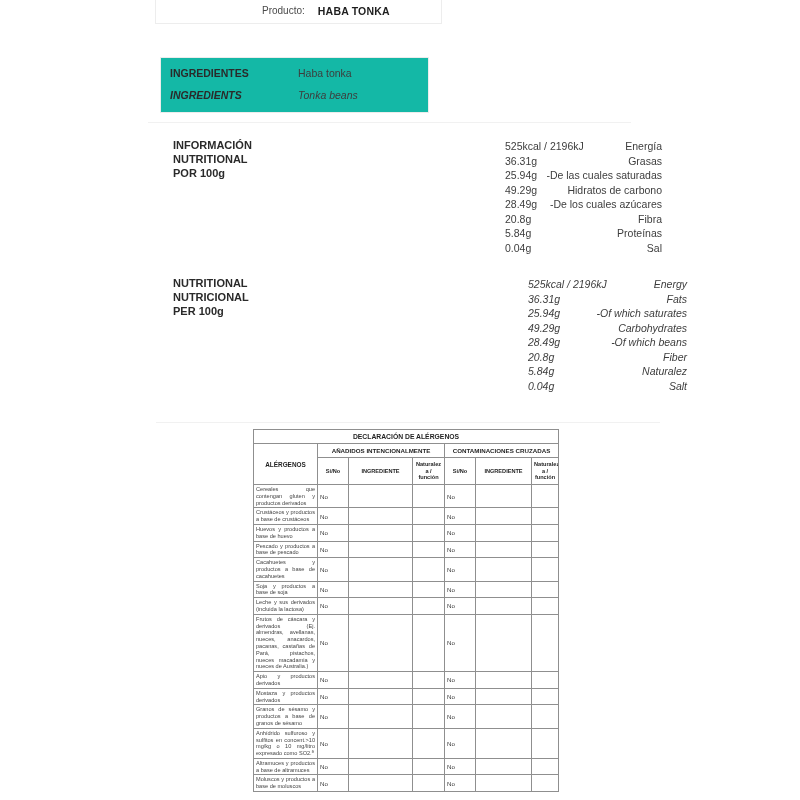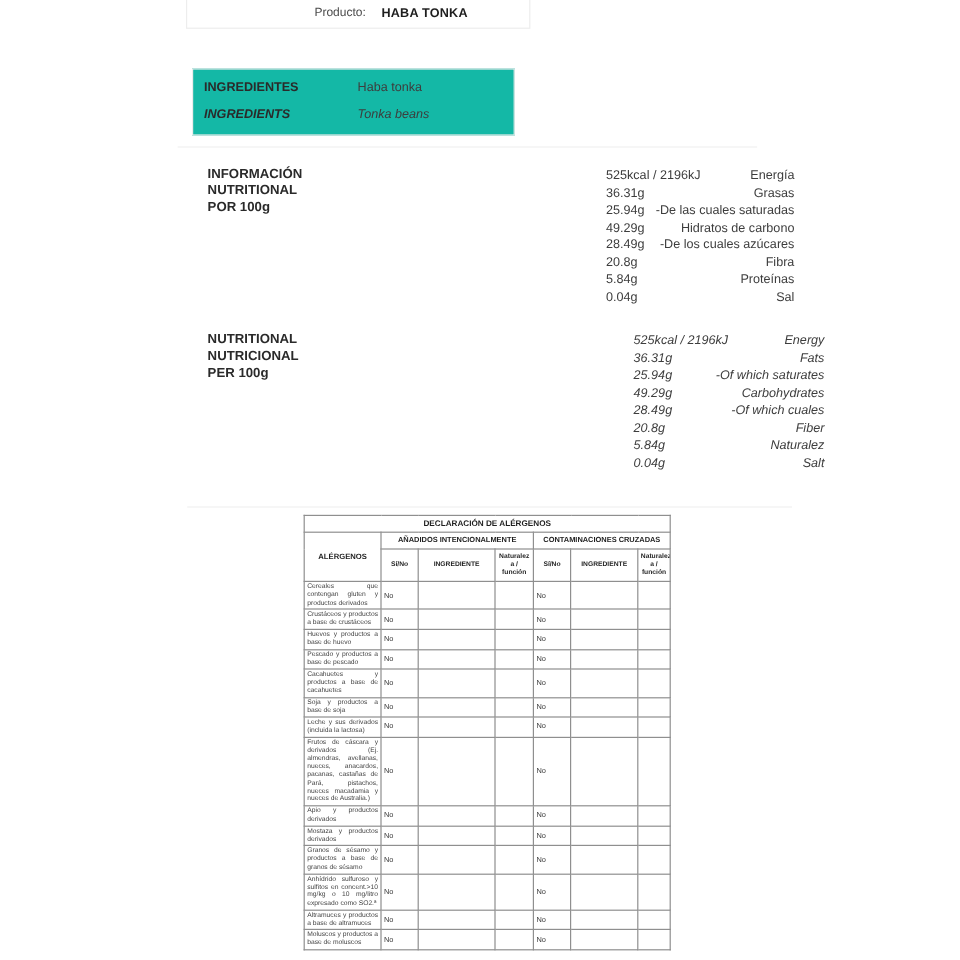--- a/index.html
+++ b/index.html
@@ -110,21 +110,21 @@
 <div id="nut-title-en" class="nut-title en">
     <div>NUTRITIONAL</div>
     <div>NUTRICIONAL</div>
     <div>PER 100g</div>
   </div>
 <div id="nut-rows-en" class="nut-rows en">
     <div class="n-row"><span class="n-name">Energy</span><span class="n-value">525kcal / 2196kJ</span></div>
     <div class="n-row"><span class="n-name">Fats</span><span class="n-value">36.31g</span></div>
     <div class="n-row"><span class="n-name indent">-Of which saturates</span><span class="n-value">25.94g</span></div>
     <div class="n-row"><span class="n-name">Carbohydrates</span><span class="n-value">49.29g</span></div>
-    <div class="n-row"><span class="n-name indent">-Of which cuales</span><span class="n-value">28.49g</span></div>
+    <div class="n-row"><span class="n-name indent">-Of which beans</span><span class="n-value">28.49g</span></div>
     <div class="n-row"><span class="n-name">Fiber</span><span class="n-value">20.8g</span></div>
     <div class="n-row"><span class="n-name">Naturalez</span><span class="n-value">5.84g</span></div>
     <div class="n-row"><span class="n-name">Salt</span><span class="n-value">0.04g</span></div>
   </div>
 
 <div class="divider d2"></div>
 
 <div class="allergen-wrap">
   <table class="allergens">
     <colgroup>

